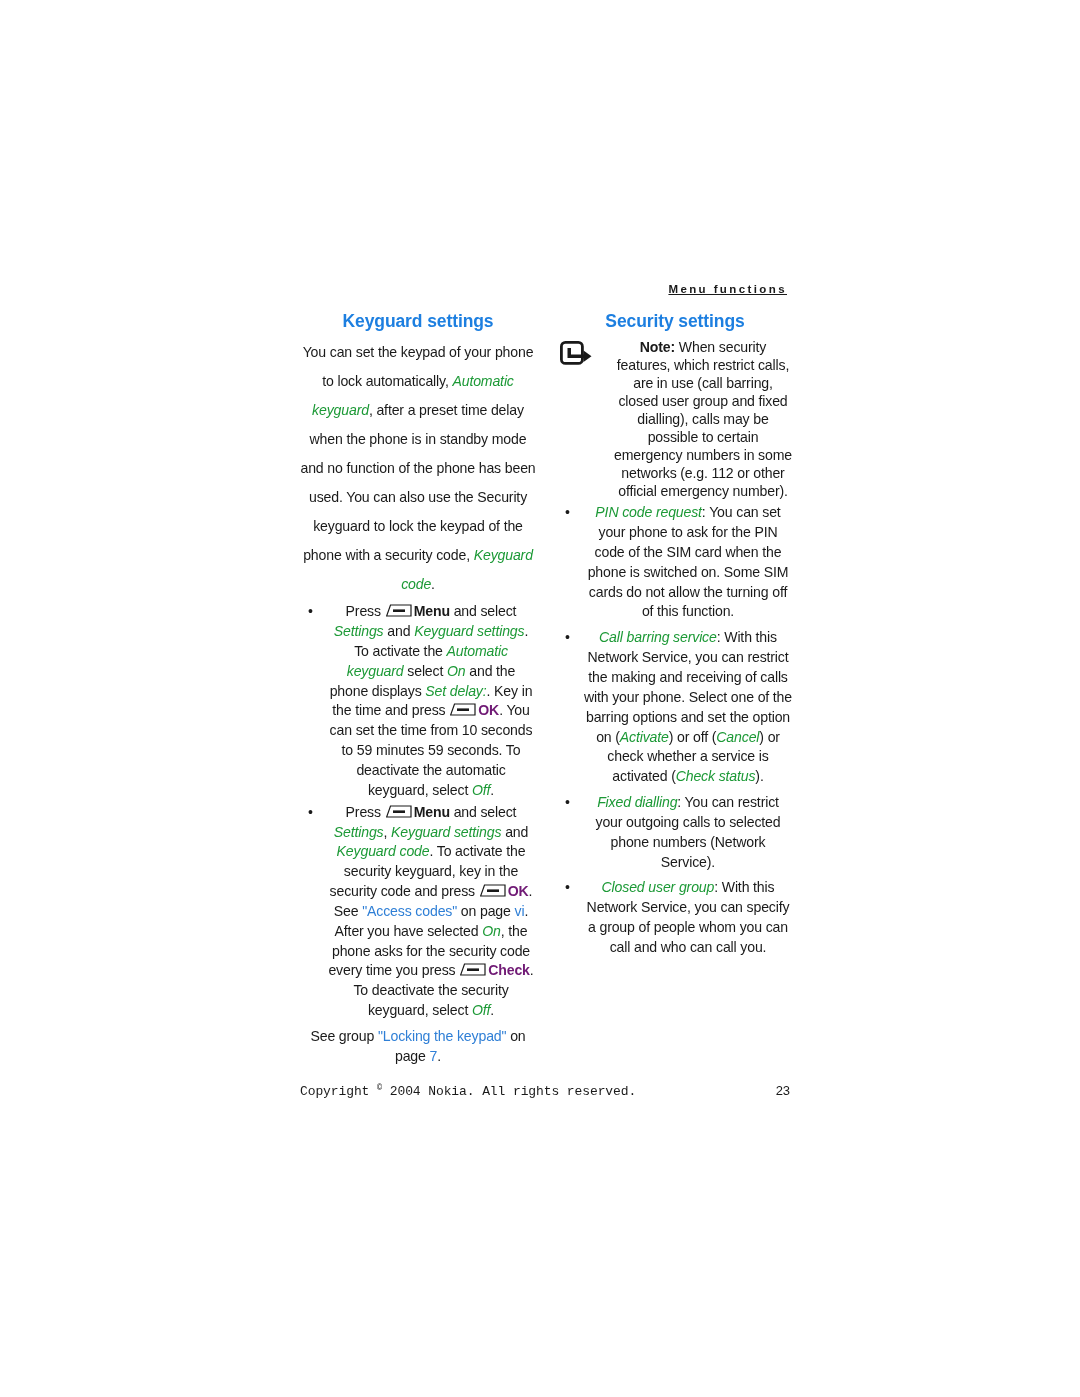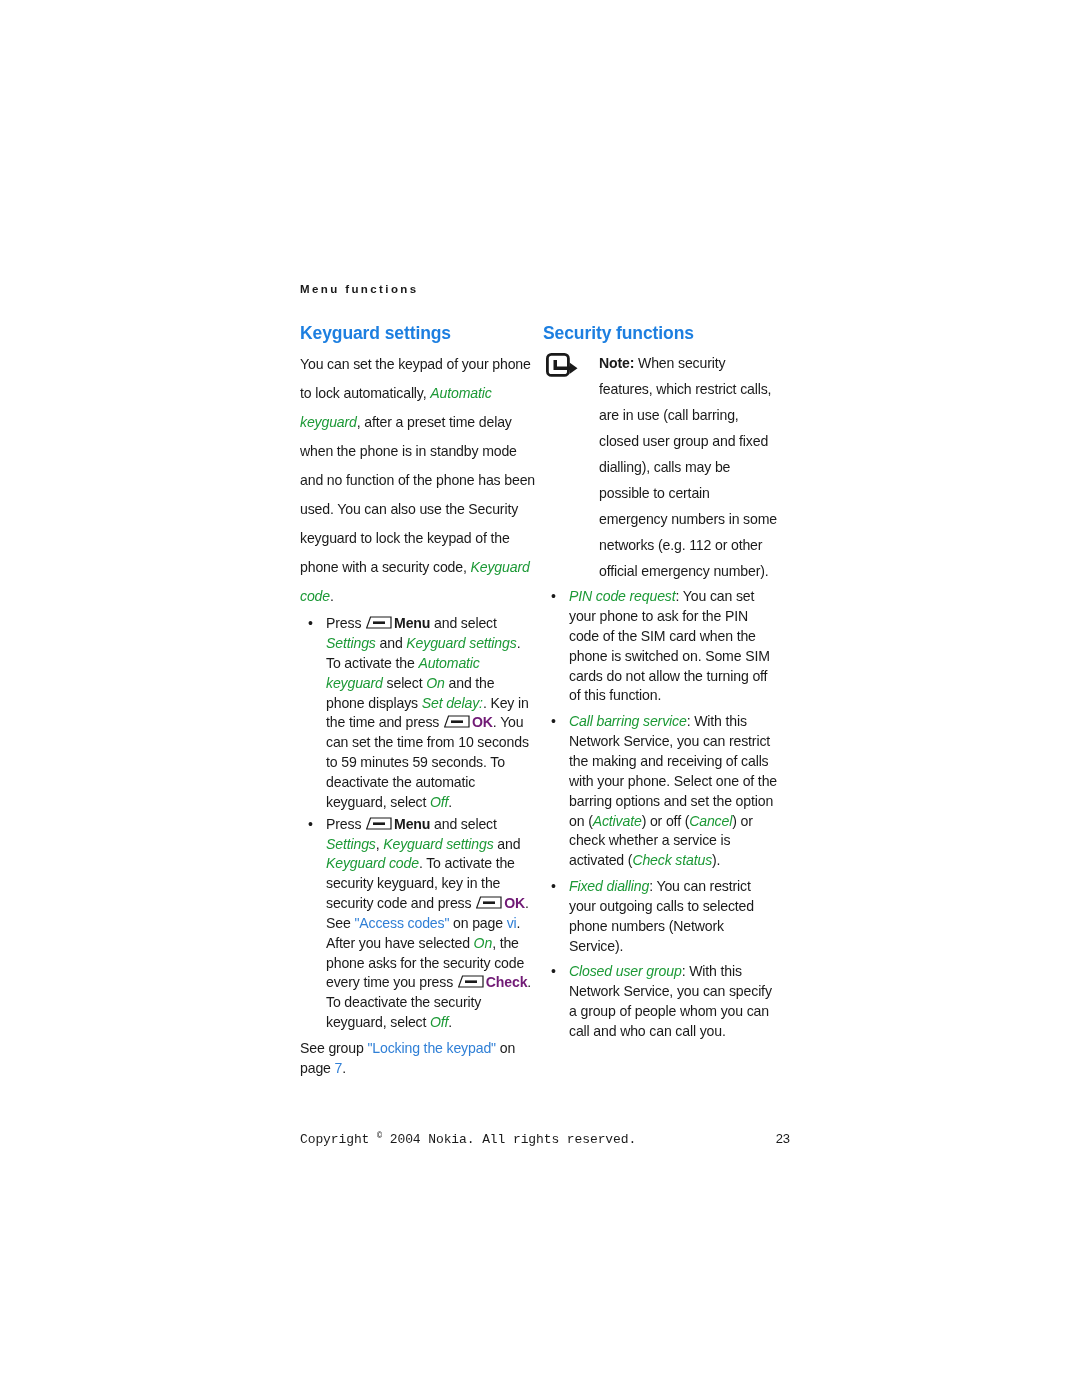--- a/index.html
+++ b/index.html
@@ -24,35 +24,37 @@
     background: #ffffff;
     overflow: hidden;
   }
 
   
   .running-header {
     position: absolute;
     left: 300px;
     top: 283px;
     width: 487px;
-    text-align: left;
+    text-align: right;
     font-size: 11.5px;
     font-weight: bold;
     letter-spacing: 2.4px;
     color: #1a1a1a;
+    text-decoration: underline;
   }
 
   
   .columns {
     position: absolute;
     left: 300px;
-    top: 324px;
+    top: 312px;
     width: 492px;
     display: flex;
-    gap: 7px;
+    gap: 21px;
+    text-align: center;
   }
   .col {
     width: 236px;
     flex: 0 0 236px;
   }
 
   h2.section-title {
     margin: 0 0 7px 0;
     font-size: 17.5px;
     font-weight: bold;
@@ -97,21 +99,21 @@
     line-height: 19.85px;
     letter-spacing: -0.15px;
   }
 
   
   .note-block {
     position: relative;
     padding-left: 56px;
     margin-top: 2px;
     font-size: 14.1px;
-    line-height: 26px;
+    line-height: 18px;
     letter-spacing: -0.15px;
   }
   .note-icon {
     position: absolute;
     left: 3px;
     top: 3px;
     width: 33px;
     height: 26px;
   }
 
@@ -142,21 +144,21 @@
     top: 1083px;
     width: 490px;
     display: flex;
     justify-content: space-between;
     align-items: baseline;
     font-size: 13px;
     letter-spacing: -0.1px;
     color: #1a1a1a;
   }
   .footer .copyright { font-weight: normal; font-family: Liberation Mono, monospace; }
-  .footer .pageno { font-weight: normal; margin-top: 48px; }
+  .footer .pageno { font-weight: normal; }
   .footer sup { font-size: 8.5px; vertical-align: super; }
 </style>
 </head>
 <body>
 
 <div class="page">
 
   <div class="running-header">Menu functions</div>
 
   <div class="columns">
@@ -193,21 +195,21 @@
         </li>
 
       </ul>
 
       <p class="trailing-text"><span>See group </span><span class="lnk">"Locking the keypad"</span><span> on page </span><span class="lnk">7</span><span>.</span></p>
 
     </div>
 
     <div class="col">
 
-      <h2 class="section-title">Security functions</h2>
+      <h2 class="section-title">Security settings</h2>
 
       <div class="note-block">
         <span class="note-icon">
           <svg width="33" height="26" viewBox="0 0 33 26">
             <rect x="1.4" y="1.4" width="21" height="21" rx="4" ry="4" fill="#ffffff" stroke="#1a1a1a" stroke-width="2.8"></rect>
             <path d="M11 7 L11 13.5 L23.5 13.5 L23.5 9.5 L31.5 15.2 L23.5 21 L23.5 17 L7.5 17 L7.5 7 Z" fill="#1a1a1a"></path>
           </svg>
         </span>
         <span class="b">Note:</span><span> When security features, which restrict calls, are in use (call barring, closed user group and fixed dialling), calls may be possible to certain emergency numbers in some networks (e.g. 112 or other official emergency number).</span>
       </div>

